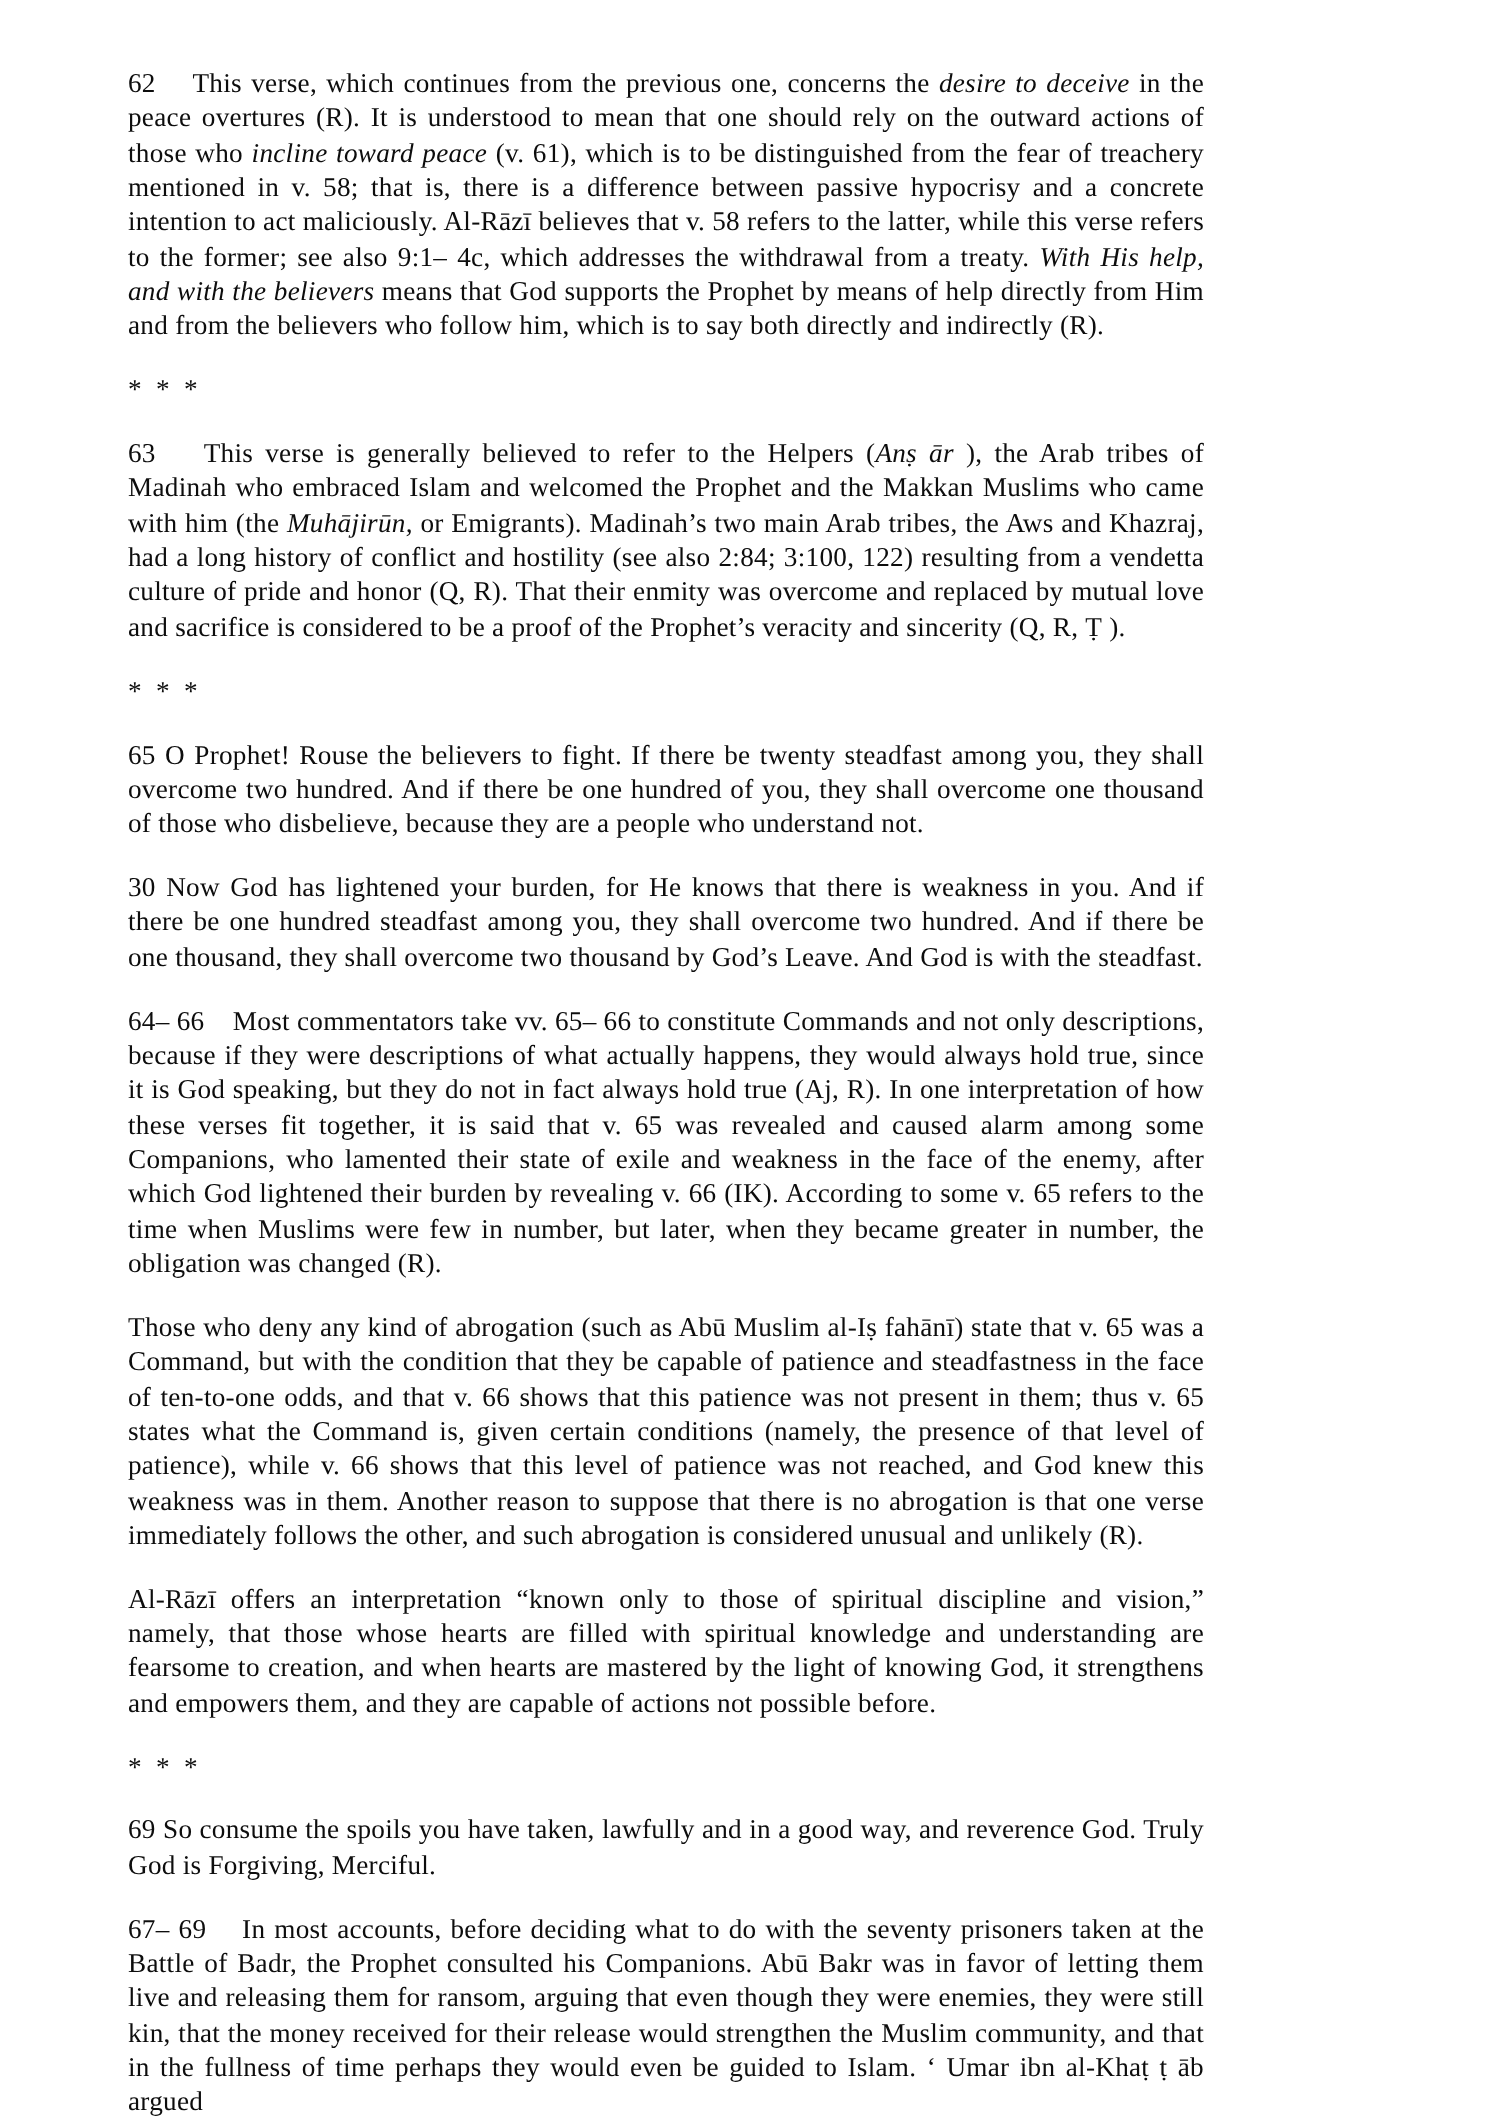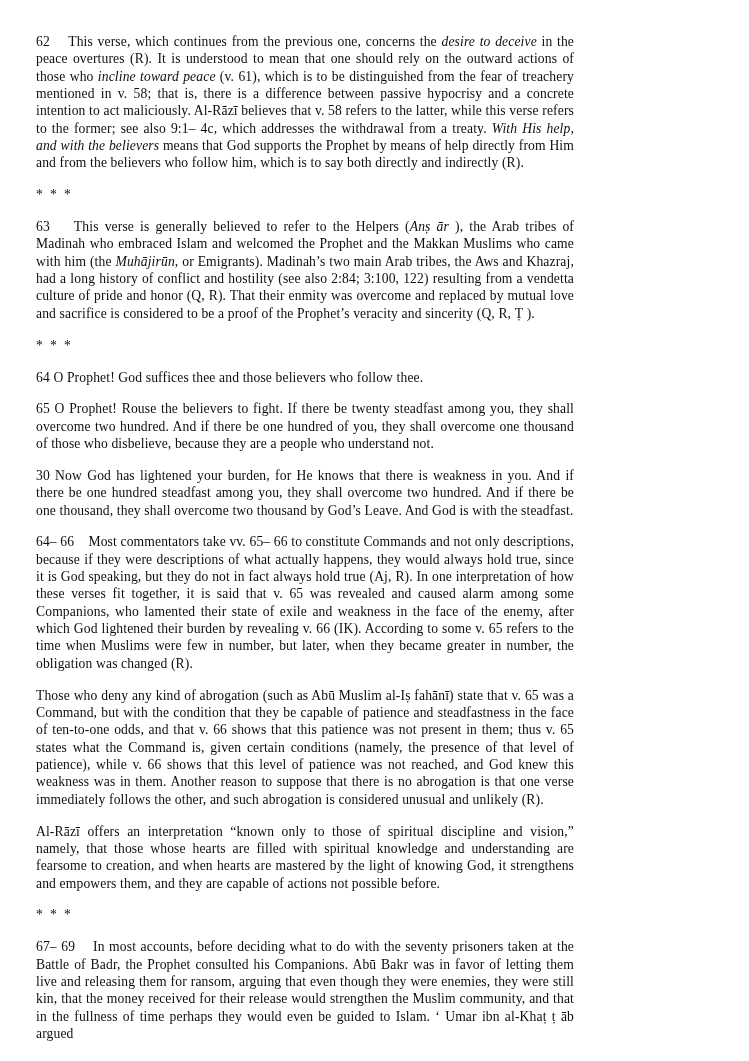--- a/index.html
+++ b/index.html
@@ -16,20 +16,21 @@
     -webkit-font-smoothing: antialiased;
   }
   .page {
     position: relative;
     width: 610px;
     height: 1061px;
     box-sizing: border-box;
     padding: 33px 36px 0 36px;
     background: #ffffff;
     overflow: hidden;
+    margin-left: 28px;
   }
   .block {
     font-size: 13.6px;
     line-height: 17.35px;
     text-align: justify;
     text-justify: inter-word;
     margin: 0 0 14.5px 0;
     color: #0d0d0d;
     letter-spacing: 0.01em;
   }
@@ -53,22 +54,22 @@
 </style>
 </head>
 <body>
 
 <div class="page" style="background: rgb(255, 255, 255); color: rgb(13, 13, 13);">
   <div id="content">
       <p class="block commentary"><span class="ref">62</span><span class="ref">    </span><span>This verse, which continues from the previous one, concerns the </span><em>desire to deceive</em><span> in the peace overtures (R). It is understood to mean that one should rely on the outward actions of those who </span><em>incline toward peace</em><span> (v. 61), which is to be distinguished from the fear of treachery mentioned in v. 58; that is, there is a difference between passive hypocrisy and a concrete intention to act maliciously. Al-Rāzī believes that v. 58 refers to the latter, while this verse refers to the former; see also 9:1– 4c, which addresses the withdrawal from a treaty. </span><em>With His help, and with the believers</em><span> means that God supports the Prophet by means of help directly from Him and from the believers who follow him, which is to say both directly and indirectly (R).</span></p>
       <div class="sep">* * *</div>
       <p class="block commentary"><span class="ref">63</span><span class="ref">    </span><span>This verse is generally believed to refer to the Helpers (</span><em>Anṣ ār</em><span> ), the Arab tribes of Madinah who embraced Islam and welcomed the Prophet and the Makkan Muslims who came with him (the </span><em>Muhājirūn,</em><span> or Emigrants). Madinah’s two main Arab tribes, the Aws and Khazraj, had a long history of conflict and hostility (see also 2:84; 3:100, 122) resulting from a vendetta culture of pride and honor (Q, R). That their enmity was overcome and replaced by mutual love and sacrifice is considered to be a proof of the Prophet’s veracity and sincerity (Q, R, Ṭ ).</span></p>
       <div class="sep">* * *</div>
-      <p class="block verse"><span class="ref">64</span><span class="ref"> </span><span>O Prophet! God suffices thee and those believers who follow thee.</span></p>
       <p class="block verse"><span class="ref">65</span><span class="ref"> </span><span>O Prophet! Rouse the believers to fight. If there be twenty steadfast among you, they shall overcome two hundred. And if there be one hundred of you, they shall overcome one thousand of those who disbelieve, because they are a people who understand not.</span></p>
       <p class="block verse"><span class="ref">30</span><span class="ref"> </span><span>Now God has lightened your burden, for He knows that there is weakness in you. And if there be one hundred steadfast among you, they shall overcome two hundred. And if there be one thousand, they shall overcome two thousand by God’s Leave. And God is with the steadfast.</span></p>
       <p class="block commentary"><span class="ref">64– 66</span><span class="ref">    </span><span>Most commentators take vv. 65– 66 to constitute Commands and not only descriptions, because if they were descriptions of what actually happens, they would always hold true, since it is God speaking, but they do not in fact always hold true (Aj, R). In one interpretation of how these verses fit together, it is said that v. 65 was revealed and caused alarm among some Companions, who lamented their state of exile and weakness in the face of the enemy, after which God lightened their burden by revealing v. 66 (IK). According to some v. 65 refers to the time when Muslims were few in number, but later, when they became greater in number, the obligation was changed (R).</span></p>
       <p class="block plain"><span>Those who deny any kind of abrogation (such as Abū Muslim al-Iṣ fahānī) state that v. 65 was a Command, but with the condition that they be capable of patience and steadfastness in the face of ten-to-one odds, and that v. 66 shows that this patience was not present in them; thus v. 65 states what the Command is, given certain conditions (namely, the presence of that level of patience), while v. 66 shows that this level of patience was not reached, and God knew this weakness was in them. Another reason to suppose that there is no abrogation is that one verse immediately follows the other, and such abrogation is considered unusual and unlikely (R).</span></p>
       <p class="block plain"><span>Al-Rāzī offers an interpretation “known only to those of spiritual discipline and vision,” namely, that those whose hearts are filled with spiritual knowledge and understanding are fearsome to creation, and when hearts are mastered by the light of knowing God, it strengthens and empowers them, and they are capable of actions not possible before.</span></p>
       <div class="sep">* * *</div>
+      <p class="block verse"><span class="ref">69</span><span class="ref"> </span><span>So consume the spoils you have taken, lawfully and in a good way, and reverence God. Truly God is Forgiving, Merciful.</span></p>
       <p class="block commentary"><span class="ref">67– 69</span><span class="ref">    </span><span>In most accounts, before deciding what to do with the seventy prisoners taken at the Battle of Badr, the Prophet consulted his Companions. Abū Bakr was in favor of letting them live and releasing them for ransom, arguing that even though they were enemies, they were still kin, that the money received for their release would strengthen the Muslim community, and that in the fullness of time perhaps they would even be guided to Islam. ʻ Umar ibn al-Khaṭ ṭ āb argued</span></p>
     </div>
 </div>
 
 </body></html>

